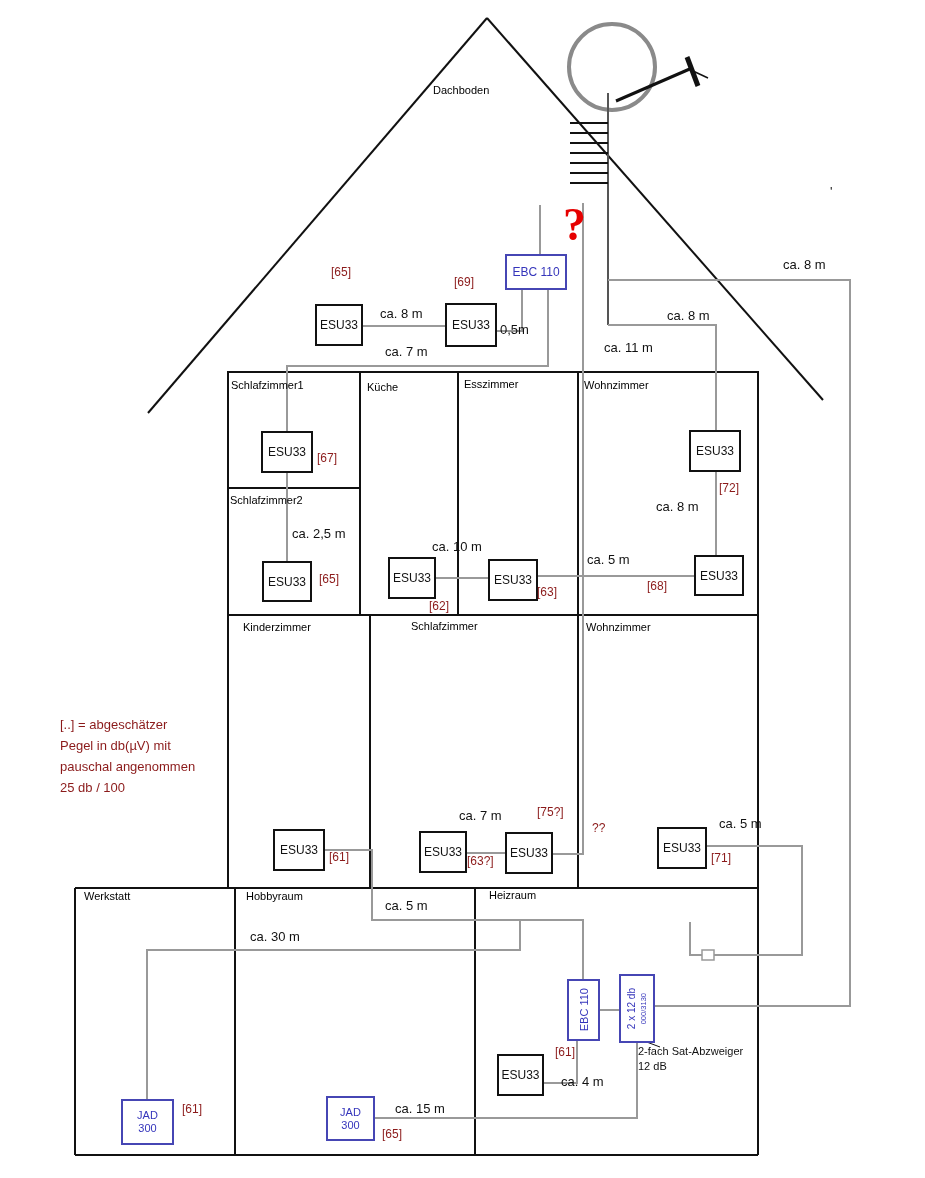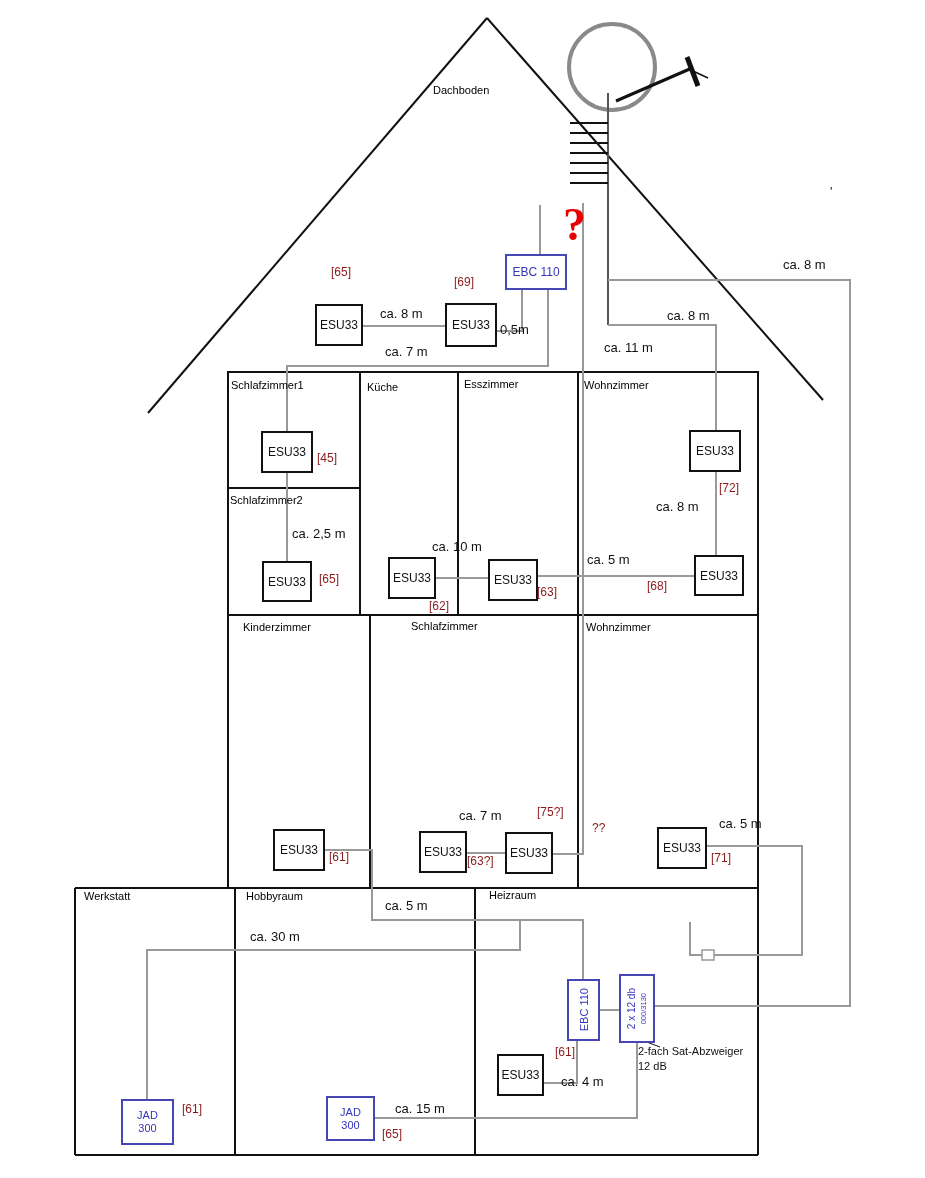--- a/index.html
+++ b/index.html
@@ -161,21 +161,21 @@
     <span>JAD</span>
     <span>300</span>
   </div>
   <div class="box blue col" style="left:326px;top:1096px;width:49px;height:45px">
     <span>JAD</span>
     <span>300</span>
   </div>
 
   <div class="lvl" style="left:331px;top:265px">[65]</div>
   <div class="lvl" style="left:454px;top:275px">[69]</div>
-  <div class="lvl" style="left:317px;top:451px">[45]</div>
+  <div class="lvl" style="left:317px;top:451px">[67]</div>
   <div class="lvl" style="left:319px;top:572px">[65]</div>
   <div class="lvl" style="left:429px;top:599px">[62]</div>
   <div class="lvl" style="left:537px;top:585px">[63]</div>
   <div class="lvl" style="left:719px;top:481px">[72]</div>
   <div class="lvl" style="left:647px;top:579px">[68]</div>
   <div class="lvl" style="left:329px;top:850px">[61]</div>
   <div class="lvl" style="left:467px;top:854px">[63?]</div>
   <div class="lvl" style="left:537px;top:805px">[75?]</div>
   <div class="lvl" style="left:592px;top:821px">??</div>
   <div class="lvl" style="left:711px;top:851px">[71]</div>
@@ -196,19 +196,25 @@
   <div class="lbl" style="left:459px;top:808px">ca. 7 m</div>
   <div class="lbl" style="left:719px;top:816px">ca. 5 m</div>
   <div class="lbl" style="left:385px;top:898px">ca. 5 m</div>
   <div class="lbl" style="left:250px;top:929px">ca. 30 m</div>
   <div class="lbl" style="left:561px;top:1074px">ca. 4 m</div>
   <div class="lbl" style="left:395px;top:1101px">ca. 15 m</div>
 
   <div class="qmark" style="left:563px;top:198px">?</div>
   <div class="lbl" style="left:830px;top:184px">'</div>
 
+  <div class="legend" style="left:60px;top:714px">
+    <div>[..] = abgeschätzer</div>
+    <div>Pegel in db(µV) mit</div>
+    <div>pauschal angenommen</div>
+    <div>25 db / 100</div>
+  </div>
 
   <div class="caption" style="left:638px;top:1044px">
     <div>2-fach Sat-Abzweiger</div>
     <div>12 dB</div>
   </div>
 
 </div>
 
 </body></html>

